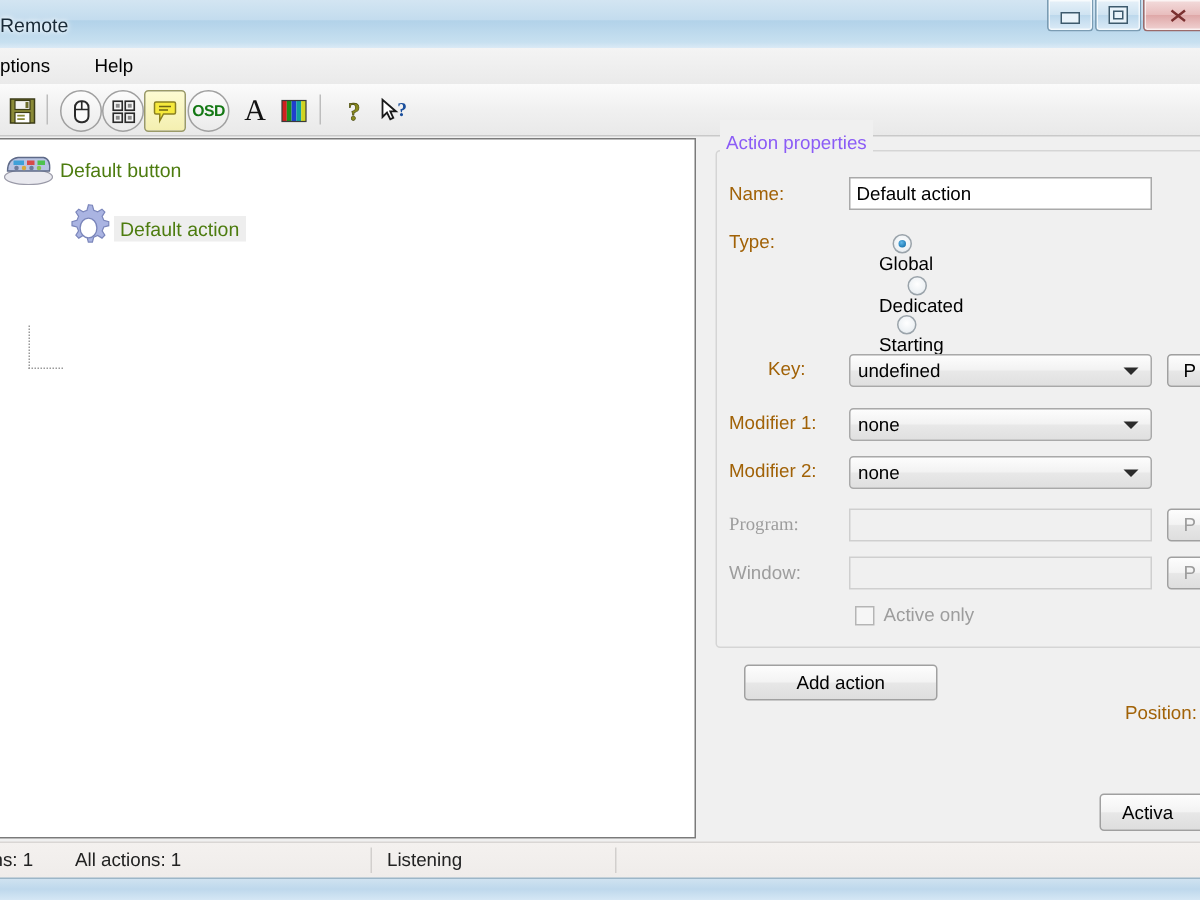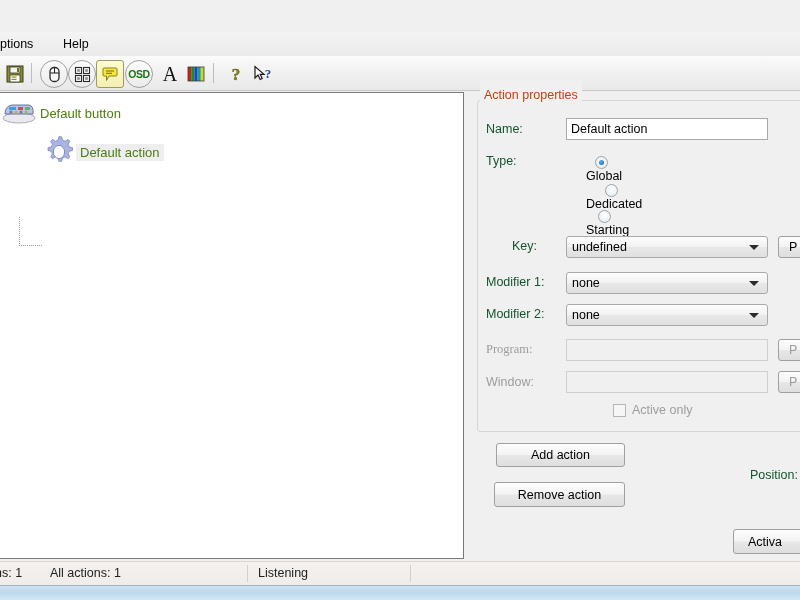--- a/index.html
+++ b/index.html
@@ -116,27 +116,27 @@
   
   .groupbox {
     position: absolute; left: 477px; top: 100px;
     width: 350px; height: 330px;
     border: 1px solid #d5d5d5;
     border-radius: 3px;
   }
   .groupbox-title {
     position: absolute; left: 480px; top: 80px;
     background: #f0f0f0; padding: 8px 4px;
-    font-size: 12.5px; color: #c2410c;
+    font-size: 12.5px; color: #8b5cf6;
     white-space: nowrap;
   }
 
   
   .fld-label {
-    position: absolute; font-size: 12.5px; color: #14532d; white-space: nowrap;
+    position: absolute; font-size: 12.5px; color: #a16207; white-space: nowrap;
   }
   .fld-label.disabled { color: #9d9d9d; }
 
   .textbox {
     position: absolute;
     background: #ffffff;
     border: 1px solid #a9a9a9;
     box-sizing: border-box;
     font-size: 12.5px;
     color: #000;
@@ -177,21 +177,21 @@
     background: radial-gradient(circle at 50% 40%, #ffffff 0%, #eef2f5 60%, #dfe6eb 100%);
     display: flex; align-items: center; justify-content: center;
     box-sizing: border-box;
   }
   .radio-mark.checked::after {
     content: ""; width: 5px; height: 5px; border-radius: 50%;
     background: radial-gradient(circle at 40% 35%, #5fb7ea 0%, #1f7bb5 70%, #14567f 100%);
   }
   .radio-label { margin-left: 6px; font-size: 12.5px; color: #000; }
 
-  .check-row { position: absolute; display: flex; align-items: center; margin-left: 43px; }
+  .check-row { position: absolute; display: flex; align-items: center; }
   .check-mark {
     width: 13px; height: 13px;
     border: 1px solid #b5b5b5;
     background: #f6f6f6;
     box-sizing: border-box;
   }
   .check-label { margin-left: 6px; font-size: 12.5px; color: #9d9d9d; }
 
   .btn {
     position: absolute;
@@ -223,20 +223,38 @@
     position: absolute; left: 0; top: 585px; width: 800px; height: 15px;
     background: linear-gradient(to bottom, #cfe2f0 0%, #bed8ec 45%, #d8e9f6 100%);
     border-top: 1px solid #9cb6c8;
   }
 </style>
 </head>
 <body>
 
 <div id="app">
 
+  <div class="titlebar">
+    <div class="tl-text">Remote</div>
+    <div class="win-btns">
+      <div class="win-btn">
+        <div class="glyph-min"></div>
+      </div>
+      <div class="win-btn">
+        <div class="glyph-max-o">
+          <div class="glyph-max-i"></div>
+        </div>
+      </div>
+      <div class="win-btn close">
+        <svg width="11" height="9" viewBox="0 0 11 9">
+          <path d="M1 1 L10 8 M10 1 L1 8" stroke="#7a3030" stroke-width="1.6" fill="none"></path>
+        </svg>
+      </div>
+    </div>
+  </div>
 
   <div class="menubar">
     <div class="menu-item" style="left:-5px;">ptions</div>
     <div class="menu-item" style="left:58px;">Help</div>
   </div>
 
   <div class="toolbar">
 
     <div class="tb-item tb-btn" style="left:1px;">
       <svg width="18" height="18" viewBox="0 0 18 18">
@@ -391,21 +409,20 @@
   <div class="fld-label disabled" style="left:486px; top:375px;">Window:</div>
   <div class="textbox disabled" style="left:566px; top:371px; width:202px; height:22px;"></div>
   <div class="btn" style="left:778px; top:371px; width:48px; height:22px; color:#9d9d9d; justify-content:flex-start; padding-left:10px;">P</div>
 
   <div class="check-row" style="left:570px; top:403px;">
     <span class="check-mark"></span>
     <span class="check-label">Active only</span>
   </div>
 
   <div class="btn" style="left:496px; top:443px; width:129px; height:24px;">Add action</div>
-  <div class="btn" style="left:494px; top:482px; width:131px; height:25px;">Remove action</div>
 
   <div class="fld-label" style="left:750px; top:468px;">Position:</div>
 
   <div class="btn" style="left:733px; top:529px; width:90px; height:25px; justify-content:flex-start; padding-left:14px;">Activa</div>
 
   <div class="statusbar">
     <div class="sb-cell" style="left:-5px;">ns: 1</div>
     <div class="sb-cell" style="left:50px;">All actions: 1</div>
     <div class="sb-div" style="left:247px;"></div>
     <div class="sb-cell" style="left:258px;">Listening</div>

